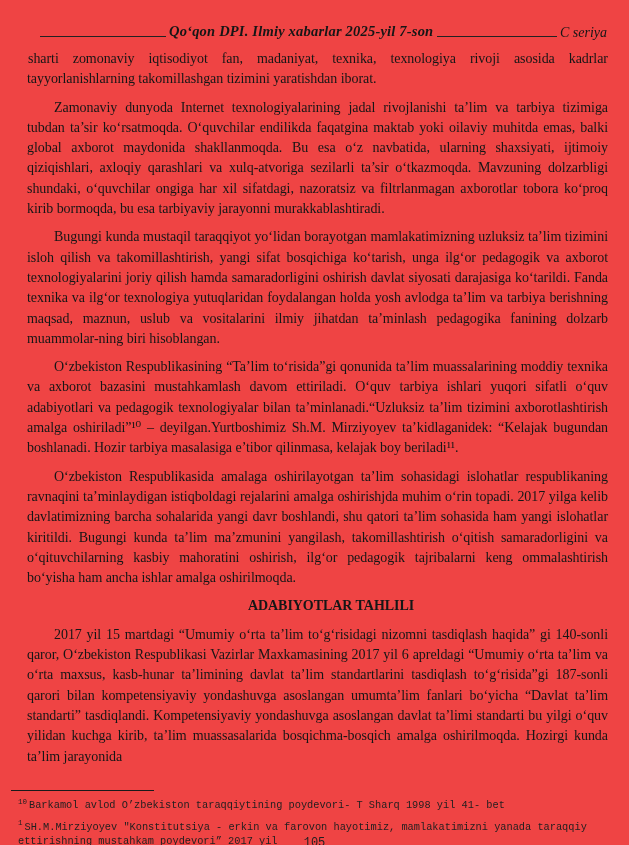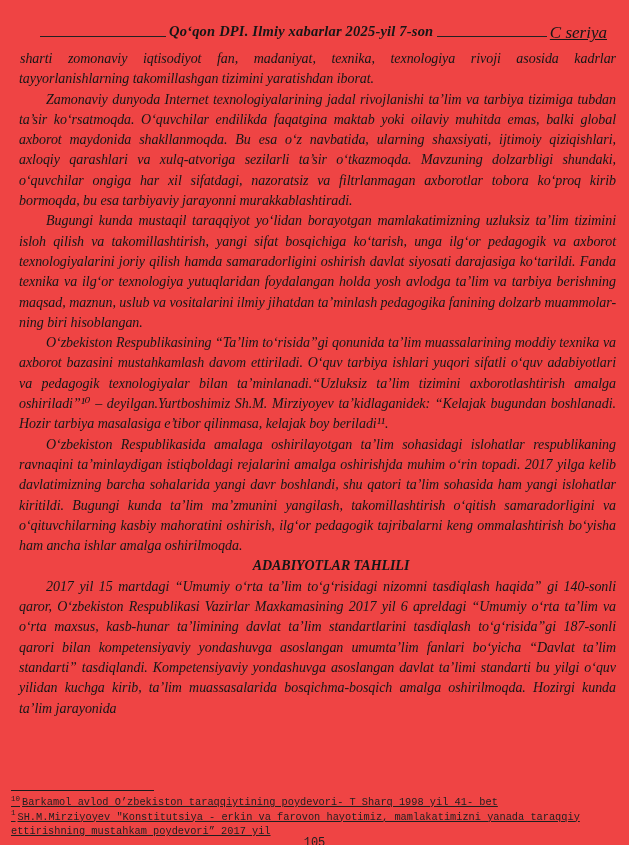--- a/index.html
+++ b/index.html
@@ -35,39 +35,37 @@
     font-weight: bold;
     font-style: italic;
     font-size: 14.5px;
     line-height: 17px;
     white-space: nowrap;
     padding: 0 4px 0 3px;
     letter-spacing: 0.2px;
   }
   .series-label {
     font-style: italic;
-    font-size: 17px;
+    font-size: 14px;
     line-height: 15px;
     white-space: nowrap;
     padding-left: 3px;
-    text-decoration: underline;
   }
 
   
   .page-body {
     margin-top: 9px;
     font-size: 14px;
     line-height: 20.3px;
     text-align: justify;
     letter-spacing: -0.05px;
   }
   .page-body p {
-    margin: 0;
+    margin: 8px;
     text-indent: 27px;
-    font-style: italic;
   }
   .page-body p.no-indent { text-indent: 1px; }
   .page-body p.heading   { font-weight: bold; text-align: center; }
 
   
   .footnotes {
     position: absolute;
     left: 11px;
     top: 790px;
     width: 603px;
@@ -75,21 +73,21 @@
     font-size: 10.3px;
     line-height: 14.6px;
     color: #1f1f1f;
     text-align: left;
   }
   .footnote-separator {
     width: 143px;
     border-top: 1.8px solid #1a1a1a;
     margin-bottom: 4px;
   }
-  .footnote { margin: 0; text-decoration: underline; }
+  .footnote { margin: 7px; }
   .footnote sup {
     font-size: 7.5px;
     line-height: 0;
     margin-right: 2px;
   }
 
   
   .page-number {
     position: absolute;
     top: 836px;

